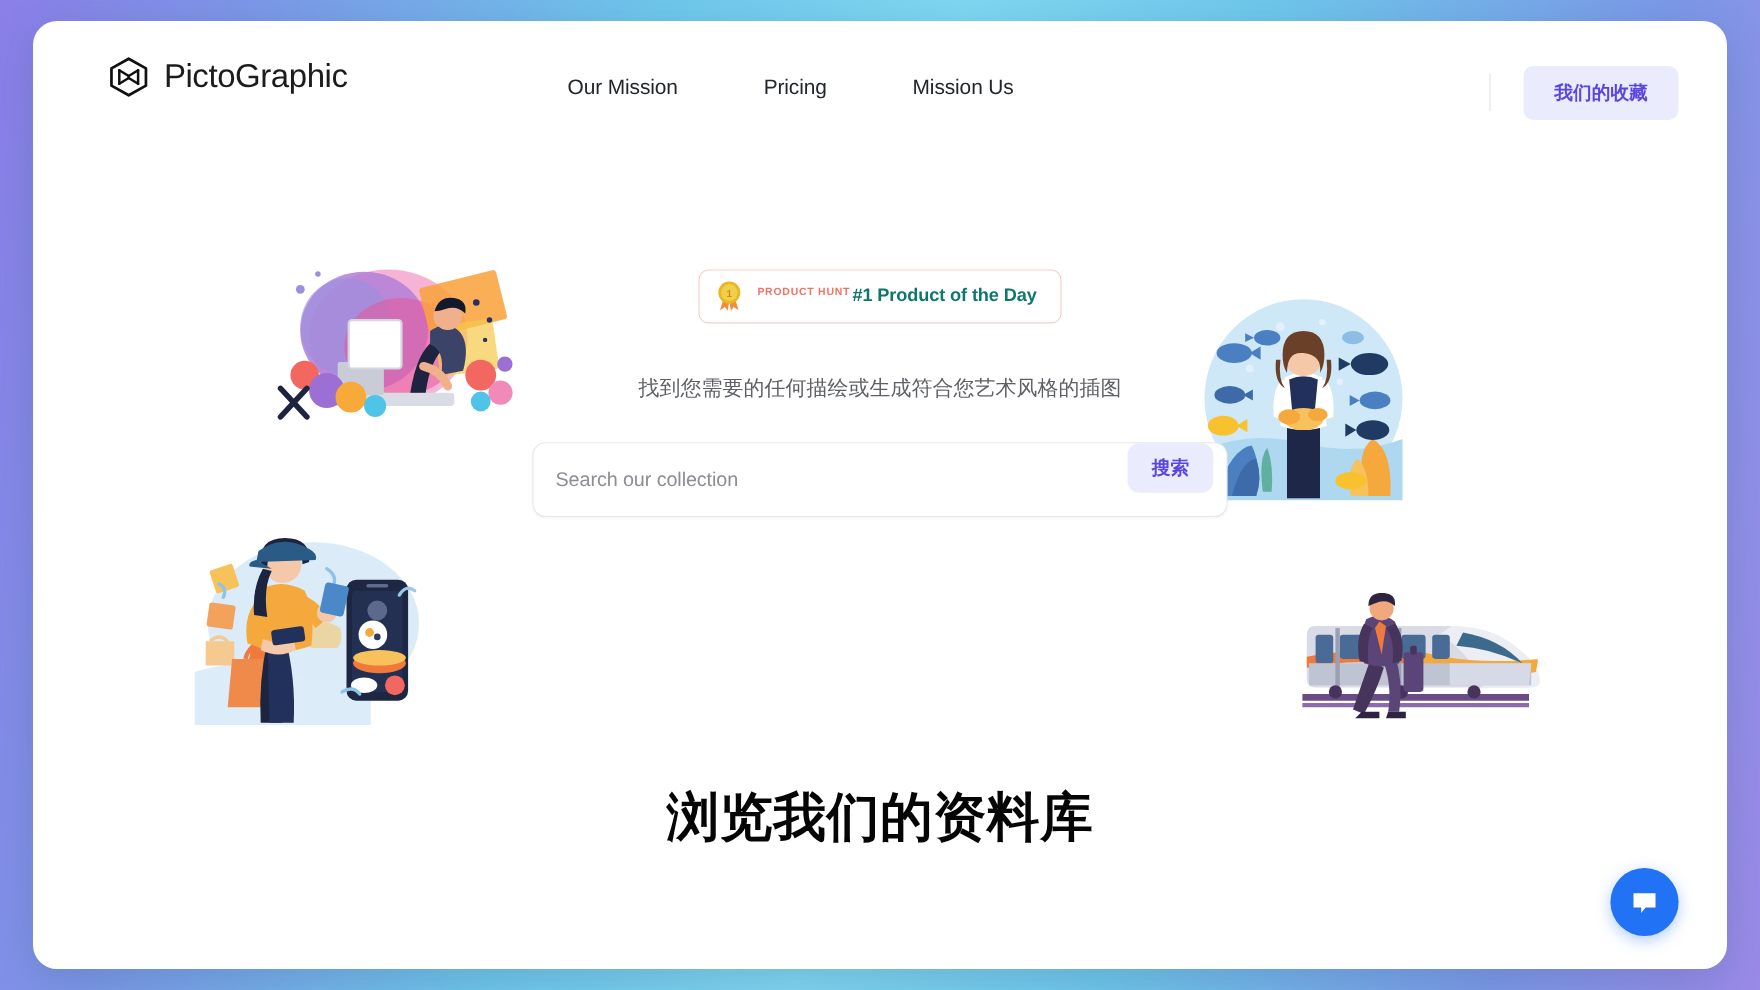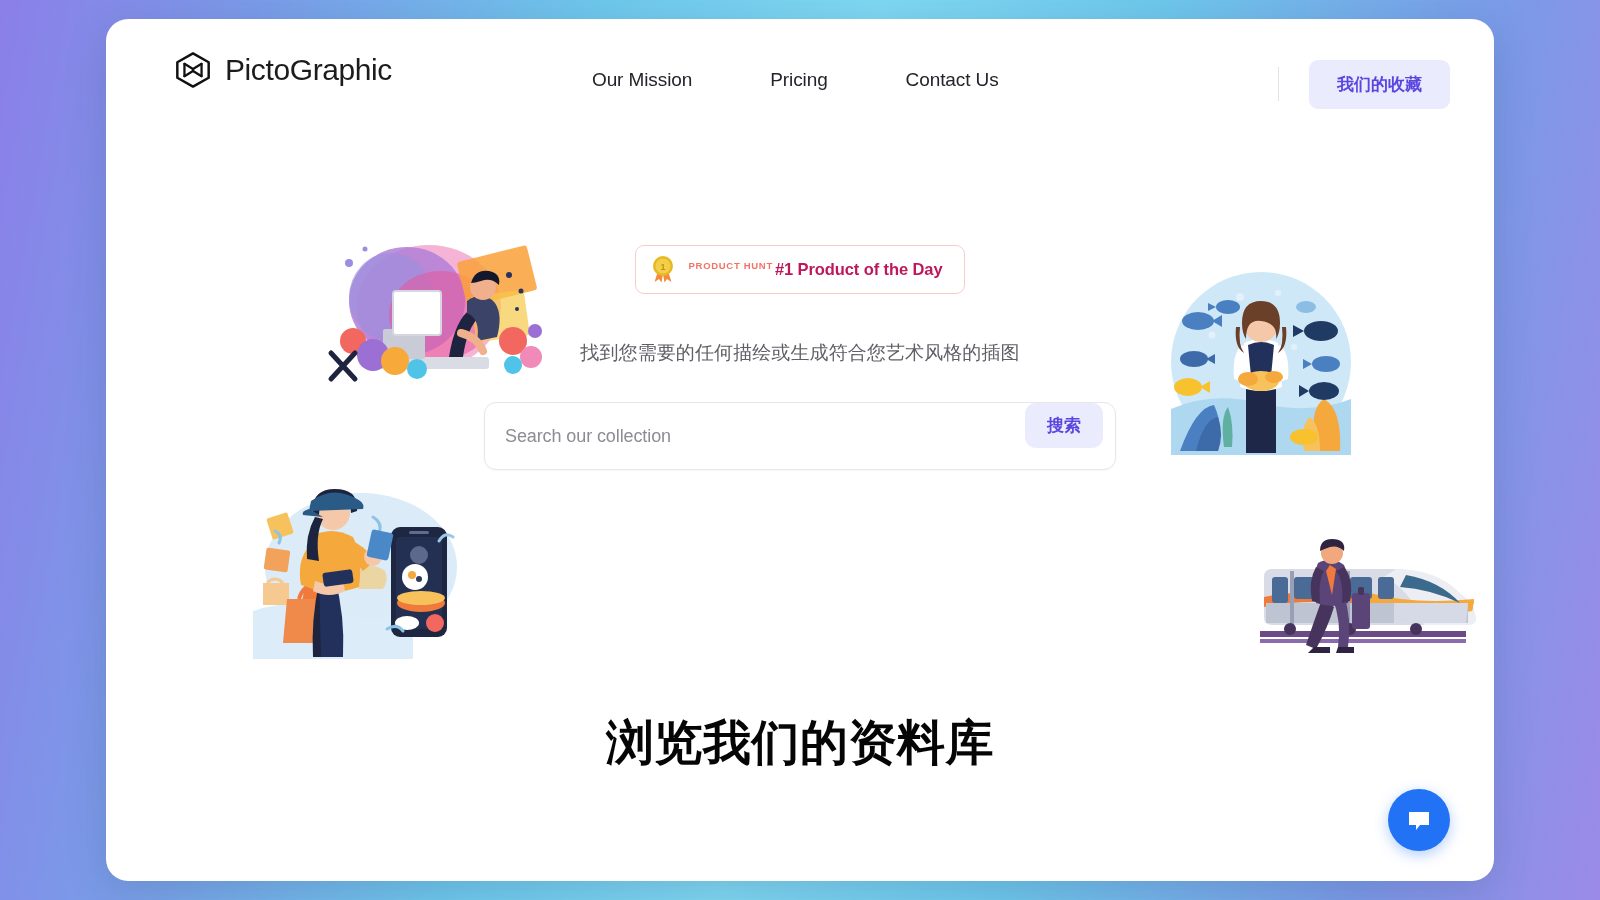--- a/index.html
+++ b/index.html
@@ -21,21 +21,21 @@
         #7b9ae8 86%,
         #9b8ae8 100%);
     display: flex;
     align-items: center;
     justify-content: center;
   }
 
   
   .page-card {
     position: relative;
-    width: 1388px;
+    width: 1540px;
     height: 862px;
     background: #ffffff;
     border-radius: 22px;
     box-shadow: 0 10px 40px rgba(40, 50, 90, 0.18);
     overflow: hidden;
   }
 
   
   .site-header {
     position: relative;
@@ -146,21 +146,21 @@
   .ph-kicker {
     font-size: 9.5px;
     font-weight: 700;
     letter-spacing: 0.7px;
     color: #f47264;
     text-transform: uppercase;
   }
   .ph-headline {
     font-size: 16.5px;
     font-weight: 700;
-    color: #be185d;
+    color: #0f766e;
     letter-spacing: -0.1px;
     white-space: nowrap;
   }
 
   .hero-sub {
     margin-top: 46px;
     font-size: 19px;
     color: #5e6065;
     letter-spacing: 0.1px;
   }
@@ -260,21 +260,21 @@
         <path d="M11 13.5 L20 19 L29 13.5" fill="none" stroke="#111111" stroke-width="2.4" stroke-linejoin="round" stroke-linecap="round"></path>
         <path d="M11 26.5 L20 21 L29 26.5" fill="none" stroke="#111111" stroke-width="2.4" stroke-linejoin="round" stroke-linecap="round"></path>
         <path d="M20 19 L20 21" stroke="#111111" stroke-width="2.4" stroke-linecap="round"></path>
       </svg>
       <span class="brand-name">PictoGraphic</span>
     </div>
 
     <nav class="main-nav">
       <a class="nav-link" href="#">Our Mission</a>
       <a class="nav-link" href="#">Pricing</a>
-      <a class="nav-link" href="#">Contact Us</a>
+      <a class="nav-link" href="#">Mission Us</a>
     </nav>
 
     <div class="header-right">
       <div class="header-divider"></div>
       <button class="collection-btn">我们的收藏</button>
     </div>
   </header>
 
   <section class="hero">
 

